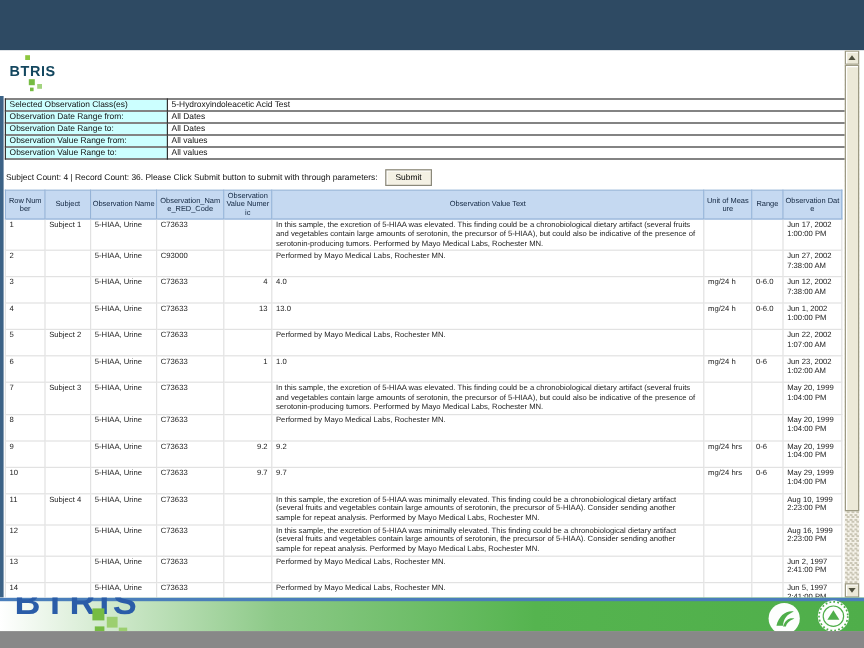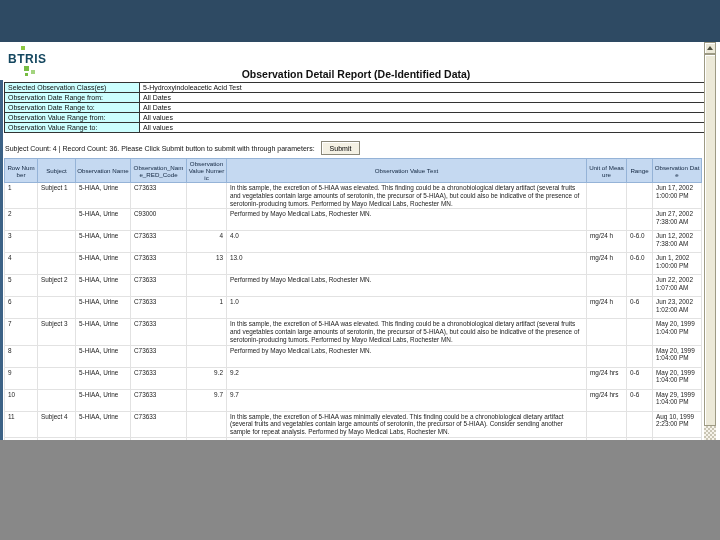--- a/index.html
+++ b/index.html
@@ -1,16 +1,16 @@
 <!DOCTYPE html>
 <html><head>
 <meta charset="utf-8">
 <style>
   html,body{margin:0;padding:0;background:#888;}
-  .slide{position:relative;width:720px;height:440px;background:#fff;overflow:hidden;
+  .slide{position:relative;width:720px;height:526px;background:#fff;overflow:hidden;
          font-family:"Liberation Sans",sans-serif;}
 
   
   .top-band{position:absolute;left:0;top:0;width:720px;height:42px;background:#2e4a63;}
   .bottom-band{position:absolute;left:0;top:498px;width:720px;height:42px;overflow:hidden;
     background:linear-gradient(to right,#ffffff 0%,#d3eacf 12%,#8cc987 32%,#55b44f 62%,#4fae4a 100%);}
   .band-line{position:absolute;left:0;top:0;width:720px;height:3px;background:#4a7ebb;}
   .left-rule{position:absolute;left:0;top:80px;width:3px;height:418px;background:#3c6286;}
 
   
@@ -84,21 +84,20 @@
   <div class="screenshot">
 
     <div class="mini-logo">
       <span class="sq m1"></span>
       <span class="txt">BTRIS</span>
       <span class="sq m2"></span>
       <span class="sq m3"></span>
       <span class="sq m4"></span>
     </div>
 
-    <div class="report-title">Observation Detail Report (De-Identified Data)</div>
 
     <table class="params">
       <tbody id="params-body">
           <tr>
             <td class="lbl">Selected Observation Class(es)</td>
             <td>5-Hydroxyindoleacetic Acid Test</td>
           </tr>
           <tr>
             <td class="lbl">Observation Date Range from:</td>
             <td>All Dates</td>

